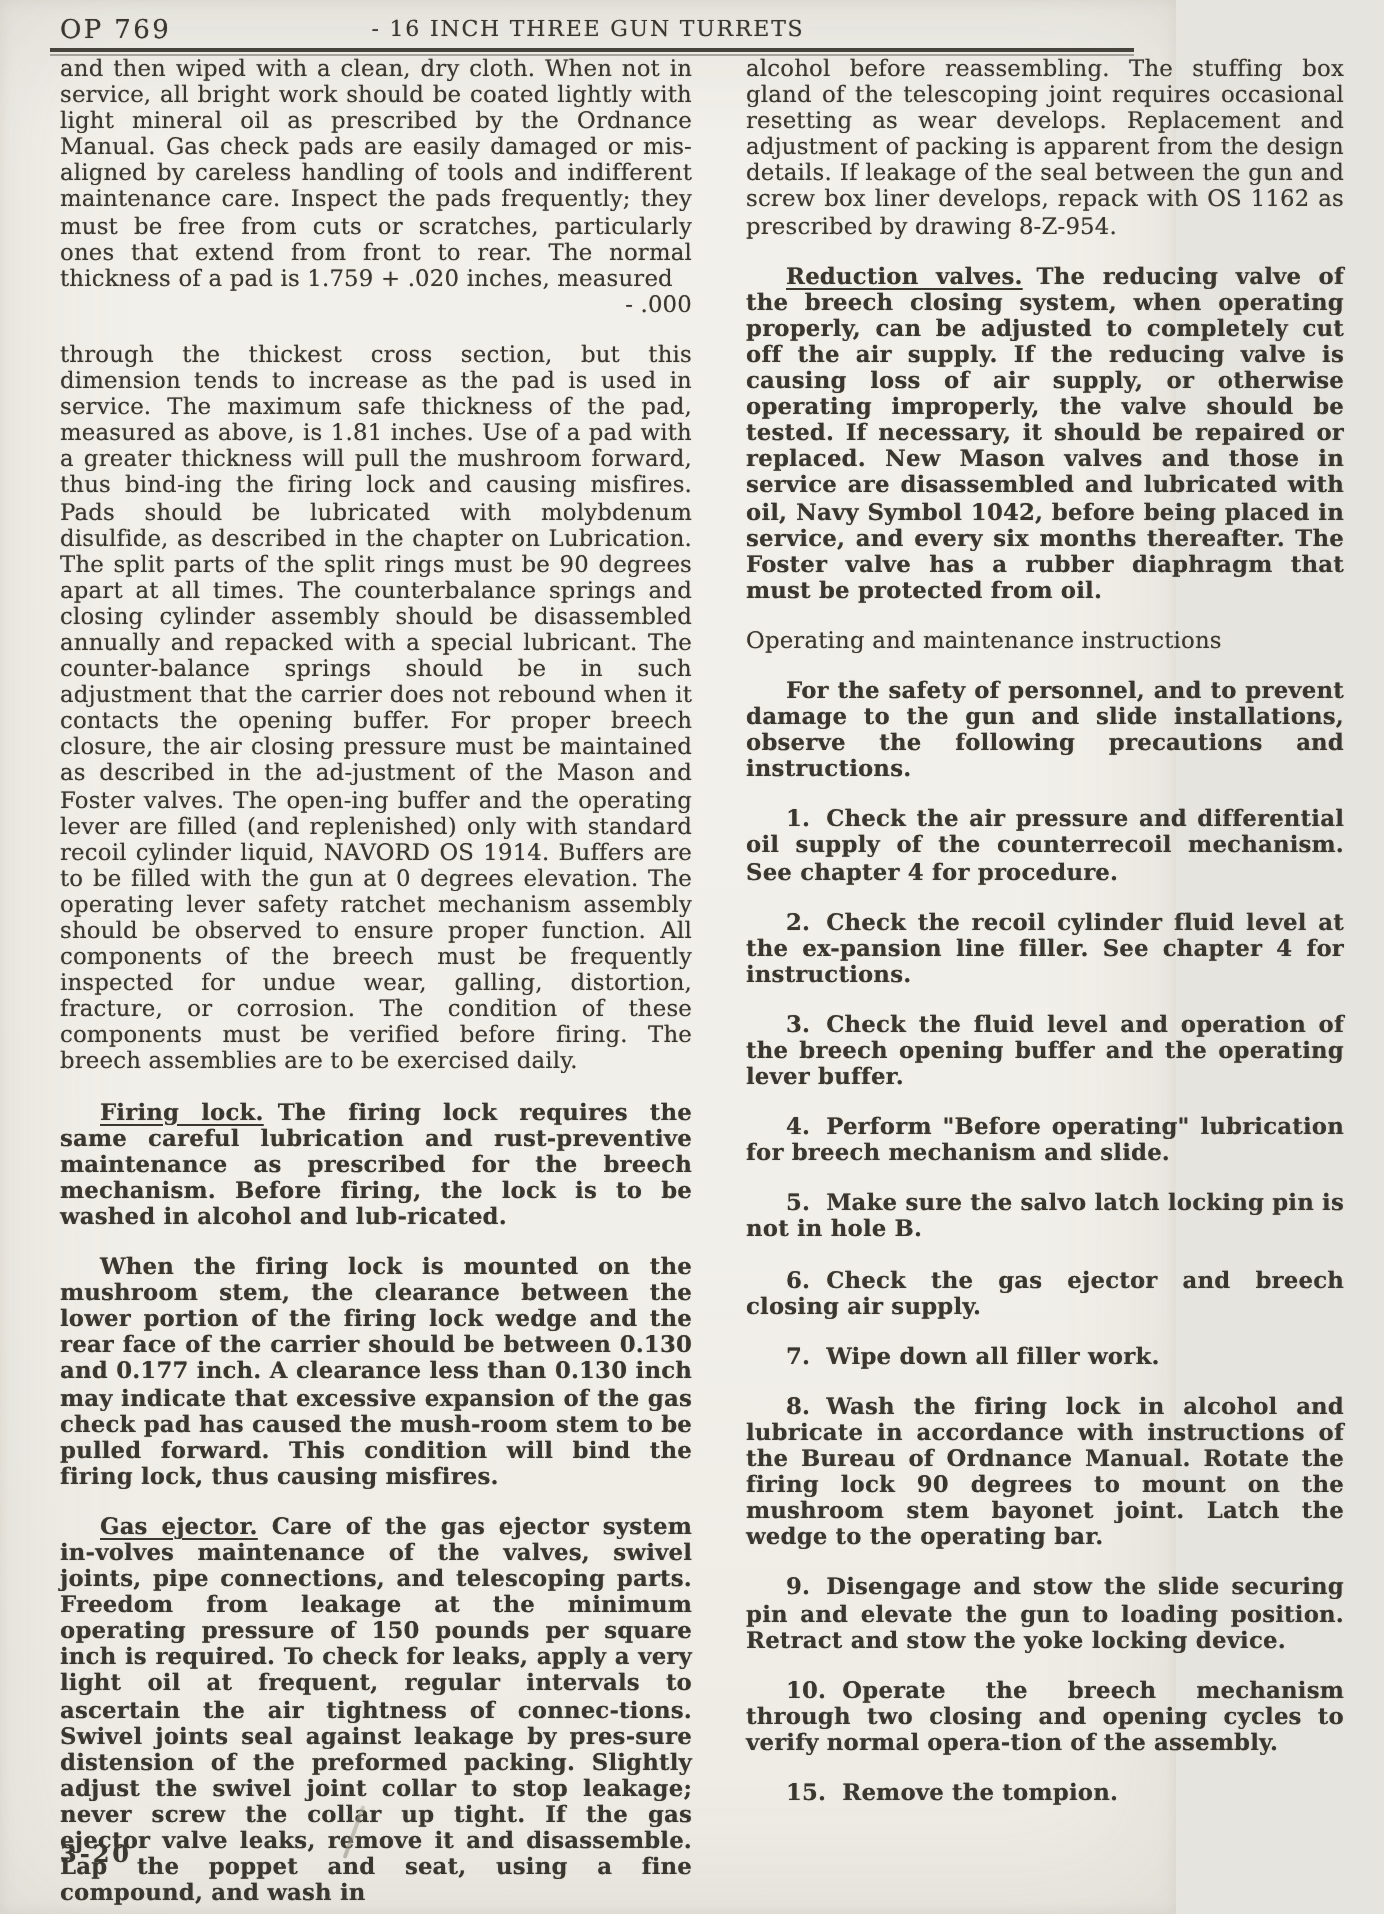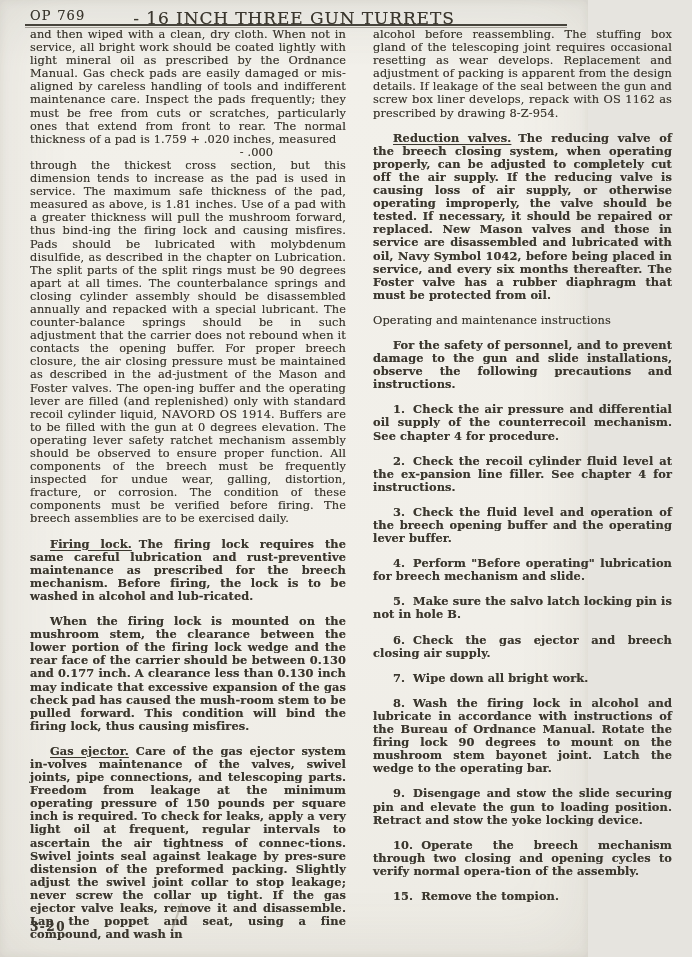--- a/index.html
+++ b/index.html
@@ -9,31 +9,31 @@
   .page{
     position:relative;width:588px;height:957px;
     font-family:"DejaVu Serif","Liberation Serif",serif;
     color:#3b372e;
     background:linear-gradient(180deg,#ecebe5 0%,#f2f0ea 7%,#f1efe9 65%,#edebe4 100%);
     box-shadow:inset 0 0 70px rgba(115,108,92,.13), inset 0 0 8px rgba(150,144,128,.16);
     text-shadow:0 0 .45px rgba(59,55,46,.55);
   }
   .doc-num{position:absolute;left:30px;top:8px;font-size:13px;letter-spacing:1.2px;}
   .doc-title{position:absolute;left:50%;top:8px;transform:translateX(-50%);
-    font-size:17px;letter-spacing:.9px;white-space:nowrap;}
+    font-size:11px;letter-spacing:.9px;white-space:nowrap;}
   .rule{position:absolute;left:25px;right:21px;top:24px;height:4px;border-top:2px solid #46433b;}
   .rule::after{content:"";position:absolute;left:0;right:0;top:1px;height:1px;background:rgba(99,94,84,.5);}
   .columns{position:absolute;left:30px;top:28px;width:642px;display:flex;gap:27px;}
   .col{font-size:11.4px;line-height:13.1px;text-align:justify;letter-spacing:.1px;}
   .col.left{width:316px;}
   .col.right{flex:1;min-width:0;}
   .para{margin:0 0 12px;}
   .para.indent{text-indent:20px;font-weight:bold;}
   .para.tight{margin-bottom:0;}
-  .tolerance{margin:0 0 0;text-align:center;padding-left:137px;}
+  .tolerance{margin:0 0 12px;text-align:right;padding-left:137px;}
   .lead{text-decoration:underline;text-underline-offset:2px;margin-right:7px;}
   .item .num{margin-right:8px;}
   .page-number{position:absolute;left:30px;top:920px;font-size:12px;letter-spacing:1.5px;font-weight:bold;}
   .pencil-mark{position:absolute;left:176px;top:902px;width:2px;height:28px;
     background:linear-gradient(#b3ada0,#8f897c);opacity:.55;transform:rotate(20deg);border-radius:2px;}
 </style>
 </head>
 <body>
 
 <div class="page">
@@ -67,21 +67,21 @@
 
       <p class="para indent">For the safety of personnel, and to prevent damage to the gun and slide installations, observe the following precautions and instructions.</p>
 
 
       <p class="para indent item"><span class="num">1.</span><span>Check the air pressure and differential oil supply of the counterrecoil mechanism.  See chapter 4 for procedure.</span></p>
       <p class="para indent item"><span class="num">2.</span><span>Check the recoil cylinder fluid level at the ex-pansion line filler.  See chapter 4 for instructions.</span></p>
       <p class="para indent item"><span class="num">3.</span><span>Check the fluid level and operation of the breech opening buffer and the operating lever buffer.</span></p>
       <p class="para indent item"><span class="num">4.</span><span>Perform "Before operating" lubrication for breech mechanism and slide.</span></p>
       <p class="para indent item"><span class="num">5.</span><span>Make sure the salvo latch locking pin is not in hole B.</span></p>
       <p class="para indent item"><span class="num">6.</span><span>Check the gas ejector and breech closing air supply.</span></p>
-      <p class="para indent item"><span class="num">7.</span><span>Wipe down all bright work.</span></p>
+      <p class="para indent item"><span class="num">7.</span><span>Wipe down all filler work.</span></p>
       <p class="para indent item"><span class="num">8.</span><span>Wash the firing lock in alcohol and lubricate in accordance with instructions of the Bureau of Ordnance Manual.  Rotate the firing lock 90 degrees to mount on the mushroom stem bayonet joint.  Latch the wedge to the operating bar.</span></p>
       <p class="para indent item"><span class="num">9.</span><span>Disengage and stow the slide securing pin and elevate the gun to loading position.  Retract and stow the yoke locking device.</span></p>
       <p class="para indent item"><span class="num">10.</span><span>Operate the breech mechanism through two closing and opening cycles to verify normal opera-tion of the assembly.</span></p>
       <p class="para indent item"><span class="num">15.</span><span>Remove the tompion.</span></p>
     </section>
 
   </main>
 
   <div class="page-number">3-20</div>
   <div class="pencil-mark"></div>

